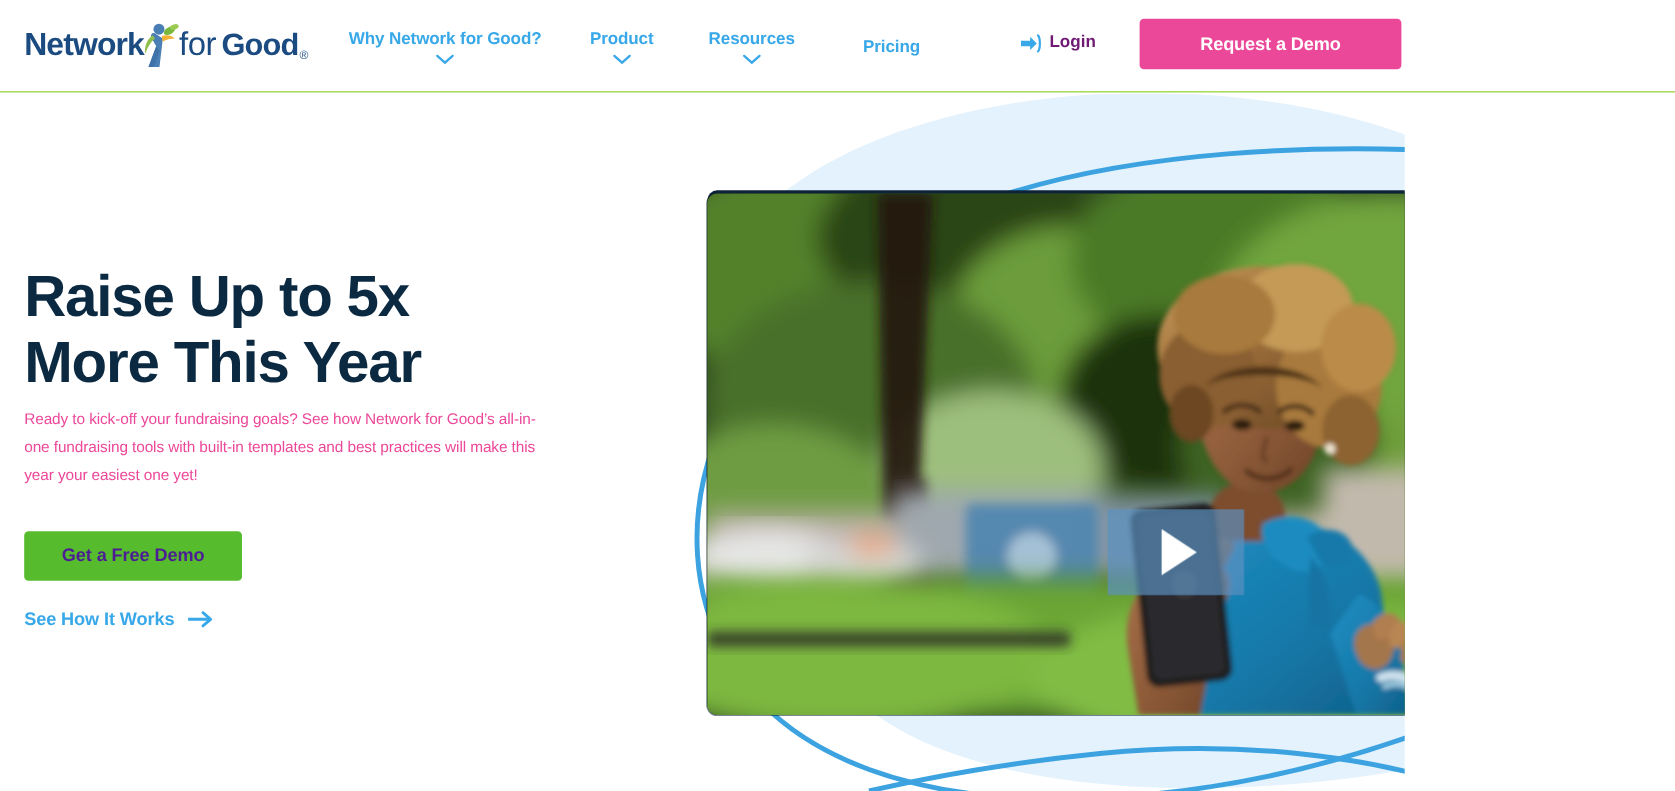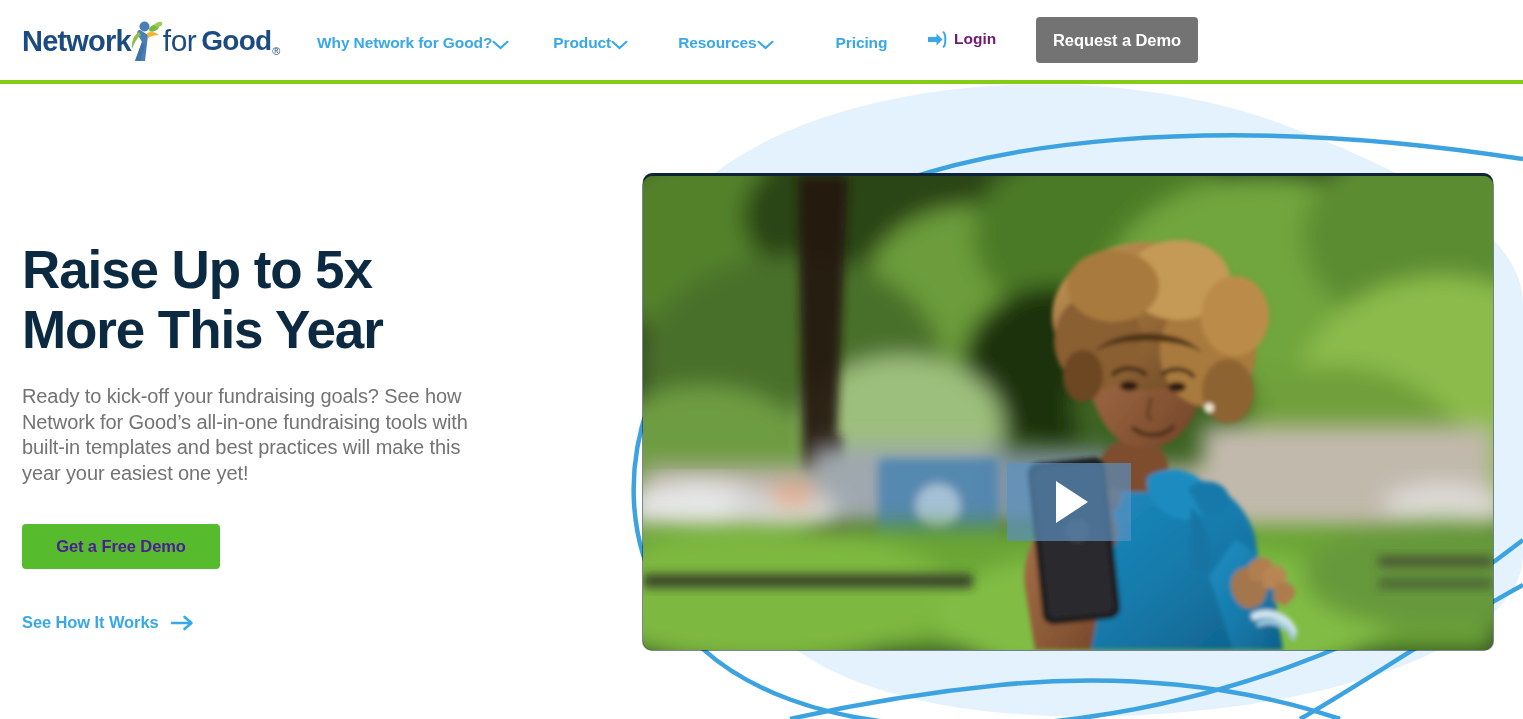--- a/index.html
+++ b/index.html
@@ -20,21 +20,21 @@
     overflow: hidden;
   }
 
   
   .header {
     position: absolute;
     top: 0; left: 0;
     width: 1523px;
     height: 84px;
     background: #ffffff;
-    border-bottom: 4px solid #84cc16;
+    border-bottom: 1px solid #84cc16;
     z-index: 60;
     display: flex;
     align-items: center;
   }
 
   .logo {
     position: absolute;
     left: 22px;
     top: 20px;
     height: 42px;
@@ -83,20 +83,21 @@
     left: 295px;
     top: 0;
     height: 84px;
     display: flex;
     align-items: center;
     gap: 0;
   }
   .nav-item {
     position: relative;
     display: flex;
+    flex-direction: column;
     align-items: center;
     justify-content: center;
     cursor: pointer;
     text-decoration: none;
     padding: 0 22px;
     height: 84px;
     margin-top: 2px;
   }
   .nav-label {
     font-size: 15.5px;
@@ -123,38 +124,38 @@
   .login-label {
     font-size: 15.5px;
     font-weight: bold;
     color: #701a75;
   }
 
   .btn-demo {
     position: absolute;
     left: 1036px;
     top: 17px;
-    width: 162px;
+    width: 238px;
     height: 46px;
-    background: #737373;
+    background: #ec4899;
     border: none;
     border-radius: 4px;
     color: #ffffff;
     font-size: 16.5px;
     font-weight: bold;
     font-family: "Liberation Sans", sans-serif;
     cursor: pointer;
     letter-spacing: -0.1px;
   }
 
   
   .hero {
     position: absolute;
     top: 85px; left: 0;
-    width: 1523px;
+    width: 1277px;
     height: 634px;
     overflow: hidden;
   }
 
   .deco {
     position: absolute;
     top: 0; left: 0;
     width: 1523px;
     height: 634px;
     pointer-events: none;
@@ -172,46 +173,46 @@
   .hero-title {
     font-size: 53px;
     line-height: 60px;
     font-weight: bold;
     color: #0b2a42;
     letter-spacing: -1.1px;
     white-space: pre-line;
   }
 
   .hero-sub {
-    margin-top: 24px;
+    margin-top: 8px;
     width: 470px;
-    font-size: 20px;
+    font-size: 14px;
     line-height: 25.5px;
-    color: #737373;
+    color: #ec4899;
     letter-spacing: -0.1px;
   }
 
   .btn-free-demo {
     margin-top: 38px;
     width: 198px;
     height: 45px;
     background: #56bb2d;
     border: none;
     border-radius: 4px;
     color: #4c1d95;
     font-size: 16.5px;
     font-weight: bold;
     font-family: "Liberation Sans", sans-serif;
     cursor: pointer;
     display: block;
     letter-spacing: -0.1px;
   }
 
   .link-how {
-    margin-top: 44px;
+    margin-top: 26px;
     display: inline-flex;
     align-items: center;
     gap: 12px;
     text-decoration: none;
     cursor: pointer;
   }
   .link-how-label {
     font-size: 16.5px;
     font-weight: bold;
     color: #38a8e8;

